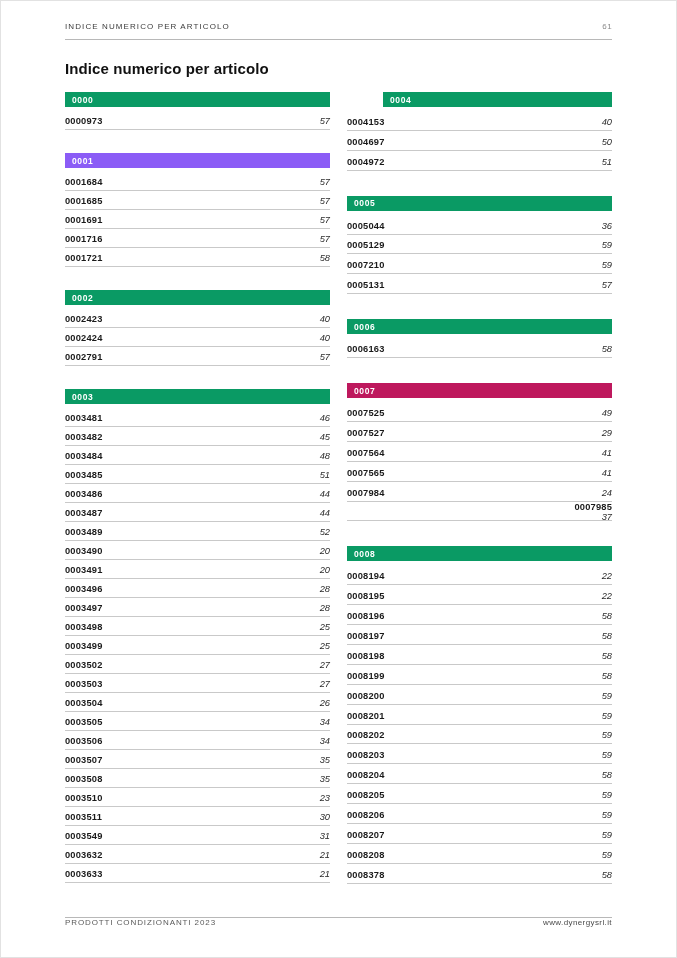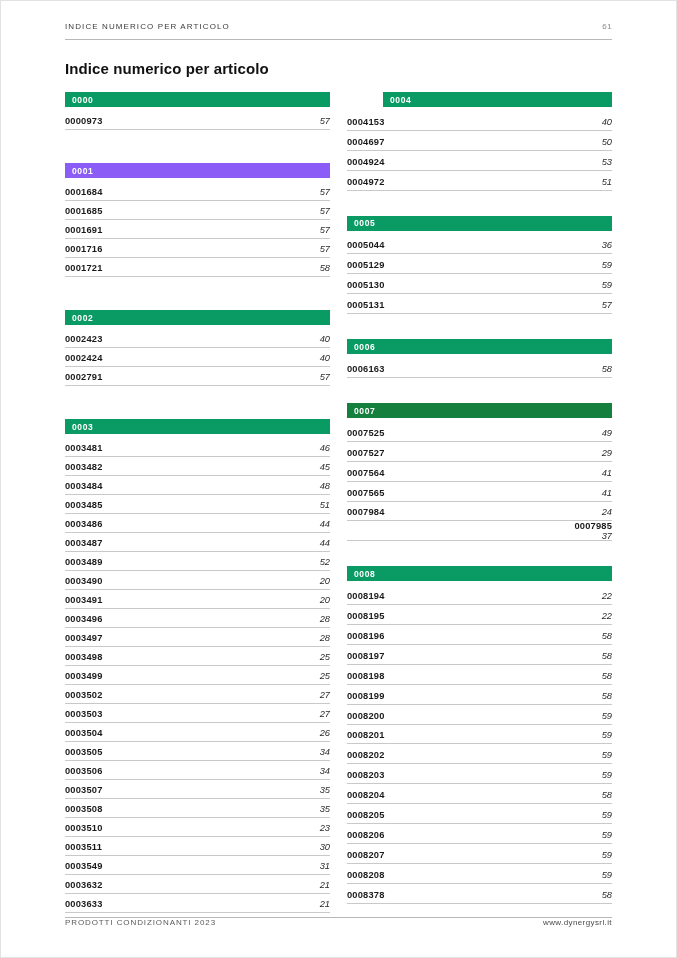--- a/index.html
+++ b/index.html
@@ -37,21 +37,21 @@
     font-weight: bold;
     color: #111111;
     margin: 20px 0 15px 0;
     letter-spacing: 0.1px;
   }
 
   
   .columns { display: flex; gap: 17px; }
   .col { flex: 1; min-width: 0; }
 
-  .index-section { margin-bottom: 33px; }
+  .index-section { margin-bottom: 23px; }
   .col-right .index-section { margin-bottom: 25px; }
   .index-section:last-child { margin-bottom: 0; }
 
   .section-bar {
     height: 15px;
     display: flex;
     align-items: center;
     padding-left: 7px;
     margin-bottom: 4px;
   }
@@ -279,60 +279,56 @@
           </div>
           <div class="index-row" style="border-bottom-color: rgb(201, 201, 201);">
             <span class="article-code">0004153</span>
             <span class="page-ref">40</span>
           </div>
           <div class="index-row" style="border-bottom-color: rgb(201, 201, 201);">
             <span class="article-code">0004697</span>
             <span class="page-ref">50</span>
           </div>
           <div class="index-row" style="border-bottom-color: rgb(201, 201, 201);">
-            <span class="article-code">0004924</span>
-            <span class="page-ref">53</span>
-          </div>
-          <div class="index-row" style="border-bottom-color: rgb(201, 201, 201);">
             <span class="article-code">0004972</span>
             <span class="page-ref">51</span>
           </div>
         </section>
         <section class="index-section">
           <div class="section-bar" style="background: rgb(10, 154, 100);">
             <span class="section-code">0005</span>
           </div>
           <div class="index-row" style="border-bottom-color: rgb(201, 201, 201);">
             <span class="article-code">0005044</span>
             <span class="page-ref">36</span>
           </div>
           <div class="index-row" style="border-bottom-color: rgb(201, 201, 201);">
             <span class="article-code">0005129</span>
             <span class="page-ref">59</span>
           </div>
           <div class="index-row" style="border-bottom-color: rgb(201, 201, 201);">
-            <span class="article-code">0005130</span>
+            <span class="article-code">0007210</span>
             <span class="page-ref">59</span>
           </div>
           <div class="index-row" style="border-bottom-color: rgb(201, 201, 201);">
             <span class="article-code">0005131</span>
             <span class="page-ref">57</span>
           </div>
         </section>
         <section class="index-section">
           <div class="section-bar" style="background: rgb(10, 154, 100);">
             <span class="section-code">0006</span>
           </div>
           <div class="index-row" style="border-bottom-color: rgb(201, 201, 201);">
             <span class="article-code">0006163</span>
             <span class="page-ref">58</span>
           </div>
         </section>
         <section class="index-section">
-          <div class="section-bar" style="background: #15803d; align-items: center;">
+          <div class="section-bar" style="background: #be185d; align-items: center;">
             <span class="section-code">0007</span>
           </div>
           <div class="index-row" style="border-bottom-color: rgb(201, 201, 201);">
             <span class="article-code">0007525</span>
             <span class="page-ref">49</span>
           </div>
           <div class="index-row" style="border-bottom-color: rgb(201, 201, 201);">
             <span class="article-code">0007527</span>
             <span class="page-ref">29</span>
           </div>

